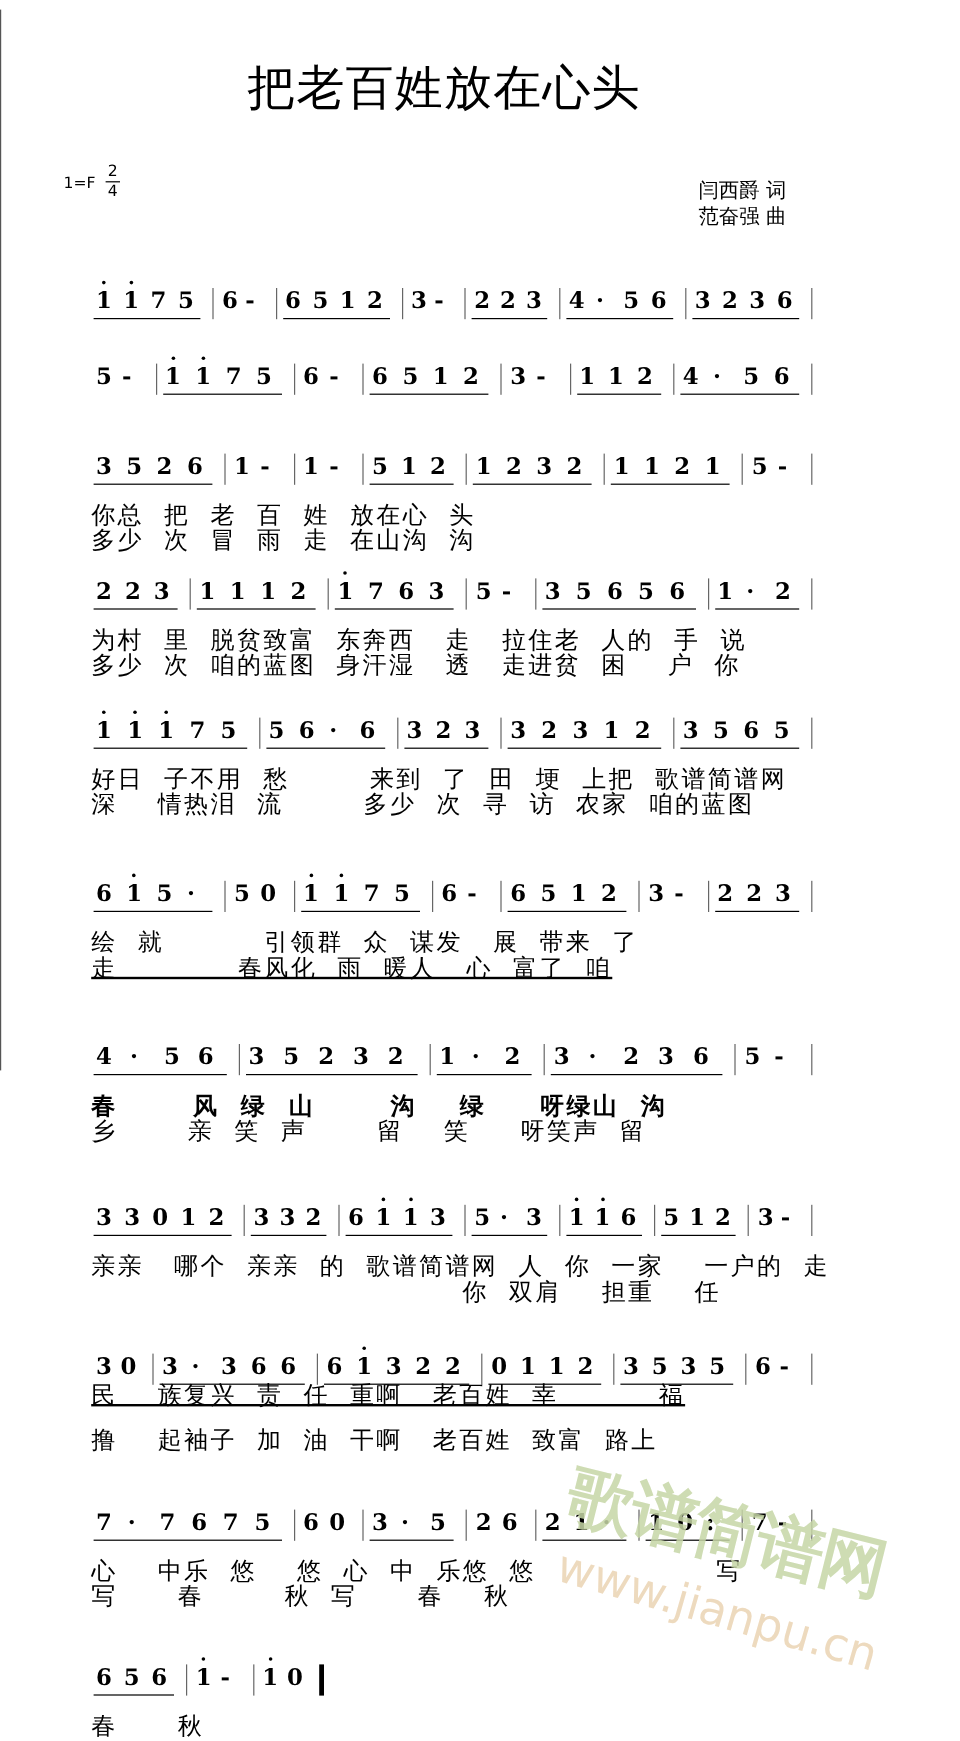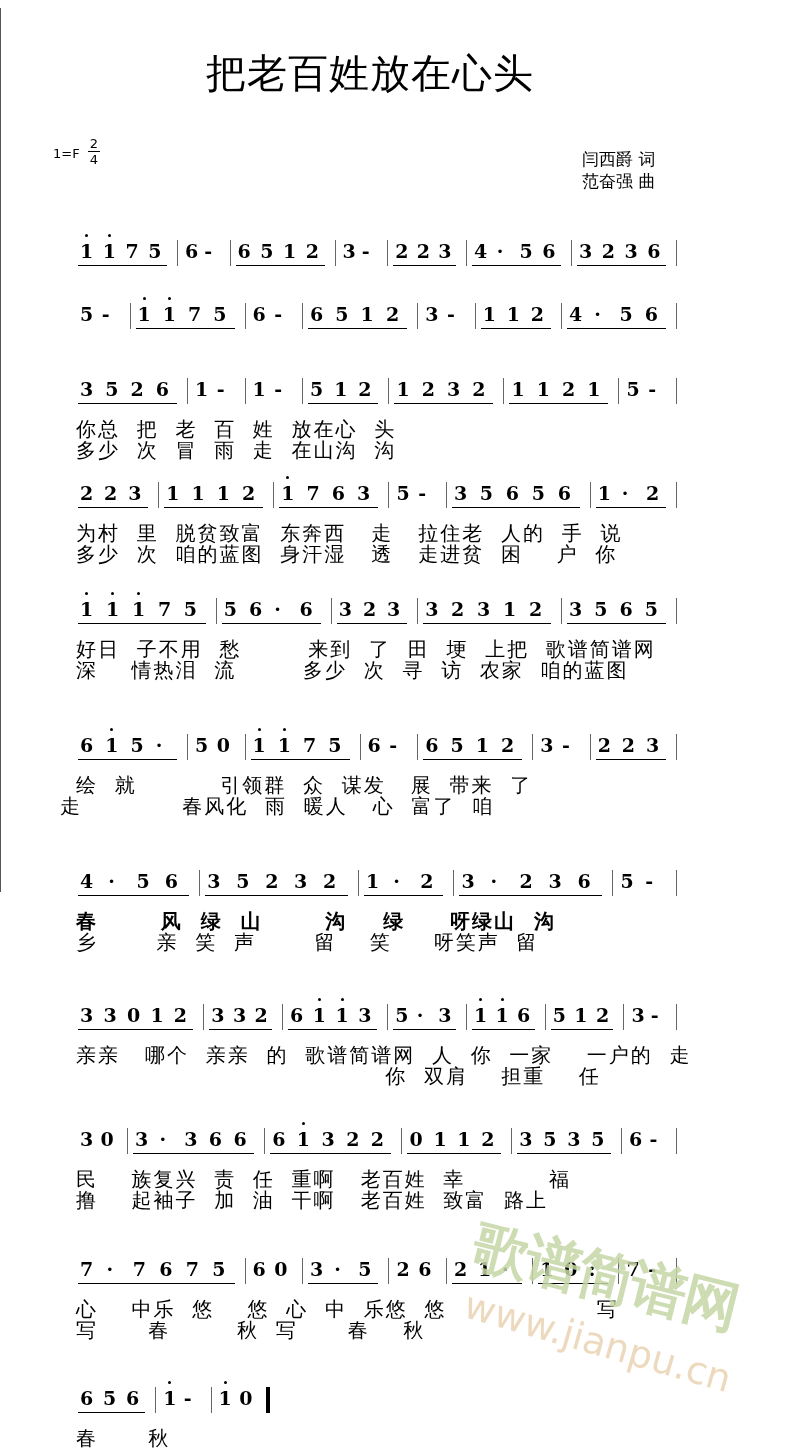--- a/index.html
+++ b/index.html
@@ -331,21 +331,21 @@
       </div>
       <div class="barline" style="left: 589.714px;"></div>
       <div class="measure" style="left: 593.714px; width: 86.2857px;">
         <span class="n" style="left: 4px;">2</span>
         <span class="n" style="left: 28.0952px;">2</span>
         <span class="n" style="left: 52.1905px;">3</span>
         <div class="ul" style="left: 2px; width: 70.2857px; top: 25px;"></div>
       </div>
       <div class="barline" style="left: 676px;"></div>
       <div class="lyric" style="left: 76px; top: 38px;">绘  就          引领群  众  谋发   展  带来  了</div>
-      <div class="lyric" style="left: 60px; top: 59px;">走            春风化  雨  暖人   心  富了  咱</div>
+      <div class="lyric" style="left: 76px; top: 59px; text-decoration: underline;">走            春风化  雨  暖人   心  富了  咱</div>
     </div>
     <div class="sys" style="top: 870px;">
       <div class="measure" style="left: 76px; width: 127.158px;">
         <span class="n" style="left: 4px;">4</span>
         <span class="n" style="left: 32.2895px;">·</span>
         <span class="n" style="left: 60.5789px;">5</span>
         <span class="n" style="left: 88.8684px;">6</span>
         <div class="ul" style="left: 2px; width: 111.158px; top: 25px;"></div>
       </div>
       <div class="barline" style="left: 199.158px;"></div>
@@ -474,21 +474,21 @@
         <span class="n" style="left: 51.9091px;">3</span>
         <span class="n" style="left: 75.8636px;">5</span>
         <div class="ul" style="left: 2px; width: 93.8182px; top: 25px;"></div>
       </div>
       <div class="barline" style="left: 621.091px;"></div>
       <div class="measure" style="left: 625.091px; width: 54.9091px;">
         <span class="n" style="left: 4px;">6</span>
         <span class="n" style="left: 24.4545px;">-</span>
       </div>
       <div class="barline" style="left: 676px;"></div>
-      <div class="lyric" style="left: 76px; top: 38px;">民    族复兴  责  任  重啊   老百姓  幸          福</div>
+      <div class="lyric" style="left: 76px; top: 21px; text-decoration: underline;">民    族复兴  责  任  重啊   老百姓  幸          福</div>
       <div class="lyric" style="left: 76px; top: 59px;">撸    起袖子  加  油  干啊   老百姓  致富  路上</div>
     </div>
     <div class="sys" style="top: 1258px;">
       <div class="measure" style="left: 76px; width: 172.571px;">
         <span class="n" style="left: 4px;">7</span>
         <span class="n" style="left: 30.4286px;">·</span>
         <span class="n" style="left: 56.8571px;">7</span>
         <span class="n" style="left: 83.2857px;">6</span>
         <span class="n" style="left: 109.714px;">7</span>
         <span class="n" style="left: 136.143px;">5</span>

